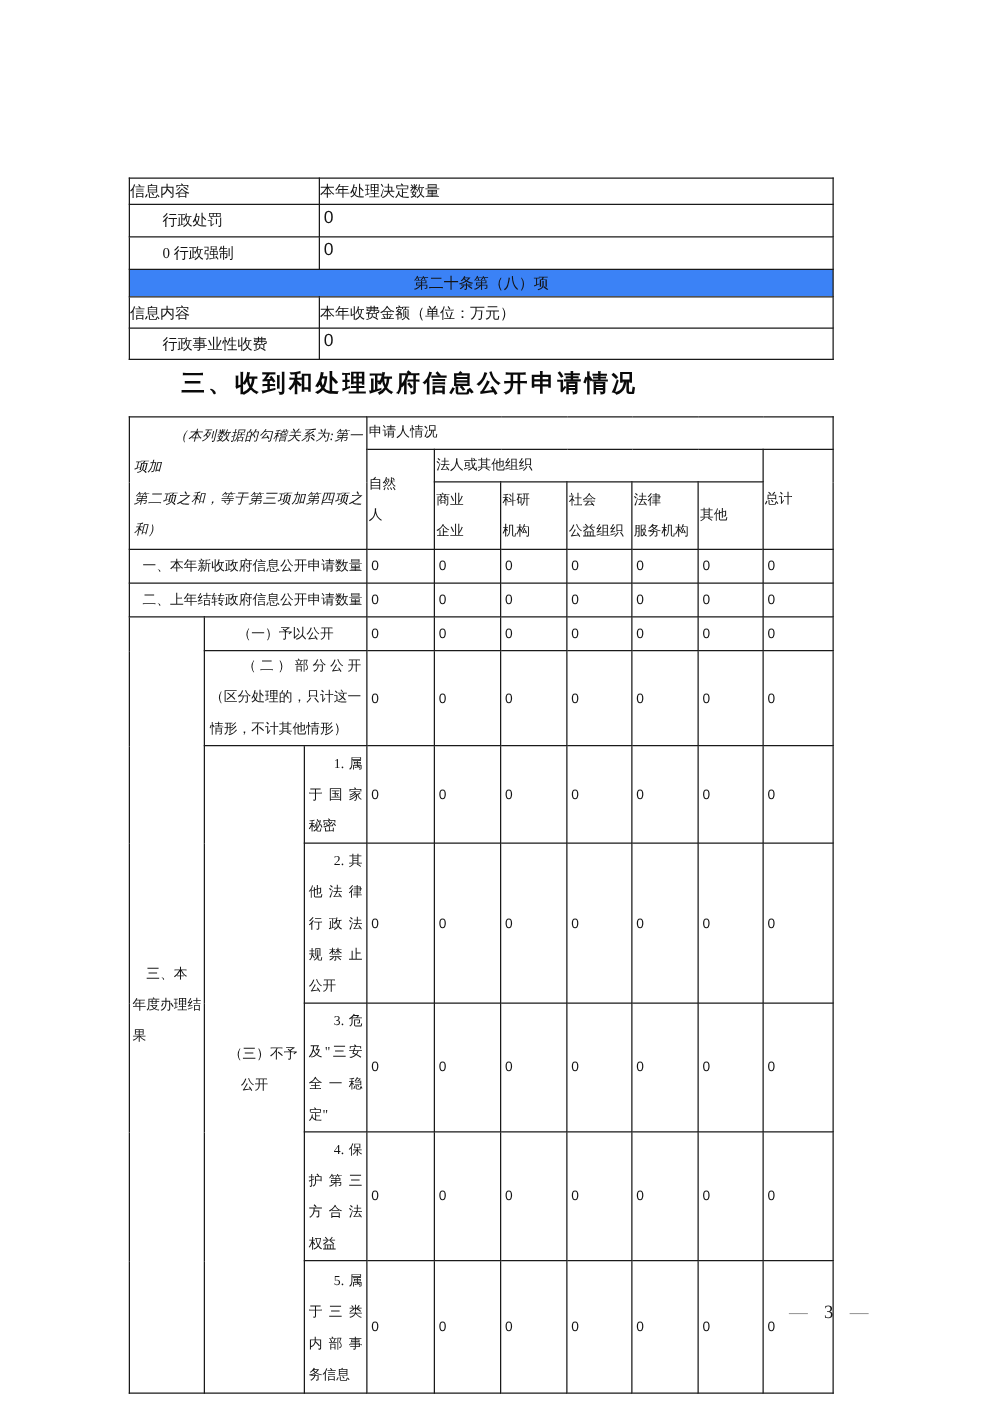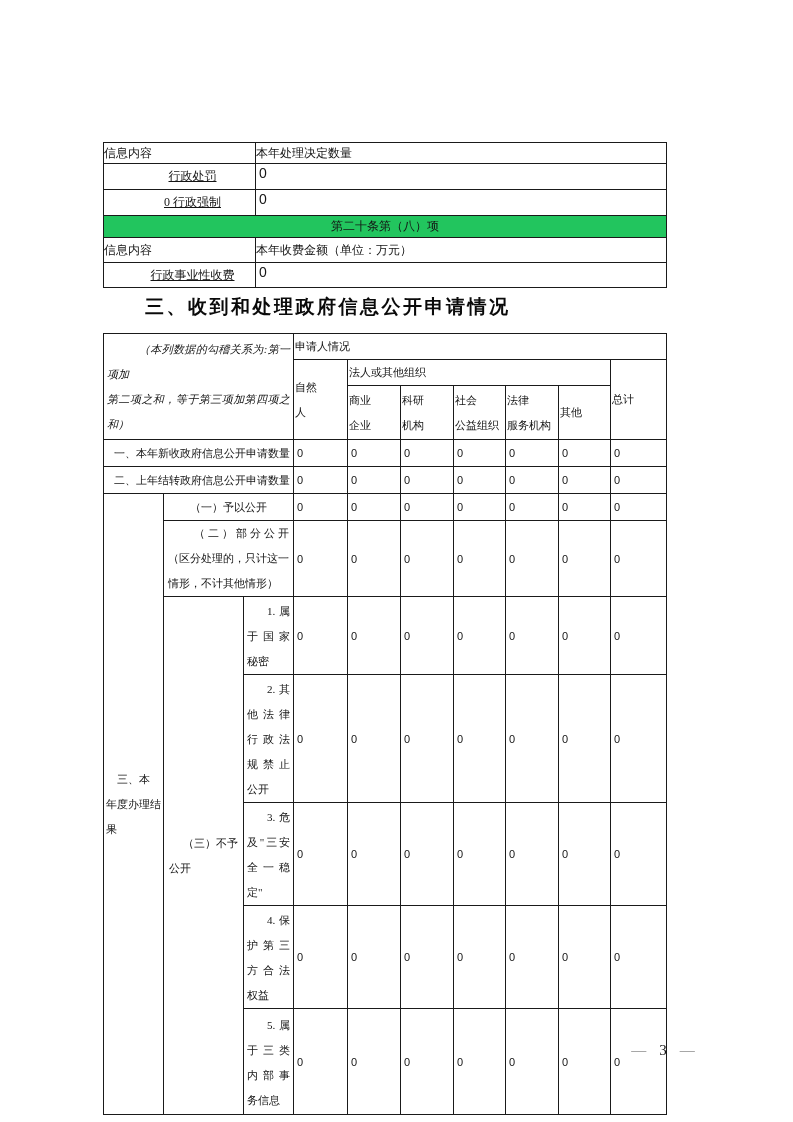--- a/index.html
+++ b/index.html
@@ -4,41 +4,41 @@
 <style>
   html,body{margin:0;padding:0;background:#fff;}
   .page{position:relative;width:793px;height:1122px;background:#fff;overflow:hidden;
         font-family:"Liberation Serif","DejaVu Serif",serif;color:#141414;}
   table{border-collapse:collapse;table-layout:fixed;position:absolute;background:#fff;}
   td{border:1.5px solid #1a1a1a;overflow:hidden;}
   
   .t1{left:103px;top:142px;width:563px;}
   .t1 td{font-size:12px;vertical-align:middle;}
   .t1 .hd{text-align:left;padding:0;}
-  .t1 .lbl{text-align:center;padding:0 0 0 26px;text-decoration:underline;}
+  .t1 .lbl{text-align:left;padding:0 0 0 26px;}
   .t1 .val{font-family:"Liberation Sans",sans-serif;font-size:14px;vertical-align:top;
            text-align:left;padding:1px 0 0 3px;line-height:1.15;}
   .t1 .banner{text-align:center;font-size:12px;}
   .rh21{height:21px}.rh26{height:26px}.rh22{height:22px}.rh25{height:25px}
   
   .heading{position:absolute;left:145px;top:294px;font-family:"Liberation Sans",sans-serif;
            font-weight:bold;font-size:19px;letter-spacing:2.5px;color:#0a0a0a;}
   
   .t2{left:103px;top:333px;width:563px;}
   .t2 td{font-size:11px;line-height:25px;vertical-align:middle;}
   .t2 .hd{text-align:left;padding:0 1px;}
   .pre{white-space:pre-line;margin-left:32px;}
   .note{font-style:italic;font-size:10.5px;text-align:justify;text-indent:32px;
         padding:0 3px;line-height:27px;}
   .rlbl{text-align:right;padding:0 3px 0 0;font-size:11px;white-space:nowrap;}
   .clbl{text-align:center;font-size:11px;padding:0;}
   .jlbl{text-align:justify;text-indent:26px;font-size:10.5px;line-height:24.5px;padding:0 4px;}
   .vlbl{text-align:left;text-indent:11px;font-size:10.5px;line-height:27px;
         padding:0 2px;vertical-align:middle;}
-  .vlbl2{text-align:left;text-indent:14px;font-size:11px;line-height:25px;
+  .vlbl2{text-align:center;text-indent:14px;font-size:11px;line-height:25px;
          padding:0 5px;vertical-align:middle;}
   .slbl{text-align:justify;text-indent:20px;font-size:10.5px;line-height:23px;
         padding:2px 3px 0 3px;vertical-align:top;}
   .z{font-family:"Liberation Sans",sans-serif;font-size:13.5px;vertical-align:top;
      text-align:left;padding:1px 0 0 3px;line-height:1.1;}
   .h18{height:18px}.h25{height:25px}.h54{height:54px}.h24{height:24px}.h26{height:26px}
   .h21{height:21px}.h74{height:74px}.h71{height:71px}.h98{height:98px}.h70{height:70px}.h106{height:106px}
   
   .pageno{position:absolute;left:615px;top:1042px;width:96px;display:flex;
           justify-content:center;align-items:center;gap:13px;font-size:15px;}
@@ -62,21 +62,21 @@
     </tr>
     <tr class="rh26">
       <td class="lbl">行政处罚</td>
       <td class="val">0</td>
     </tr>
     <tr class="rh26">
       <td class="lbl">0 行政强制</td>
       <td class="val">0</td>
     </tr>
     <tr class="rh22">
-      <td class="banner" colspan="2" style="background: #22c55e;">第二十条第（八）项</td>
+      <td class="banner" colspan="2" style="background: #3b82f6;">第二十条第（八）项</td>
     </tr>
     <tr class="rh25">
       <td class="hd">信息内容</td>
       <td class="hd">本年收费金额（单位：万元）</td>
     </tr>
     <tr class="rh25">
       <td class="lbl">行政事业性收费</td>
       <td class="val">0</td>
     </tr>
   </tbody>

